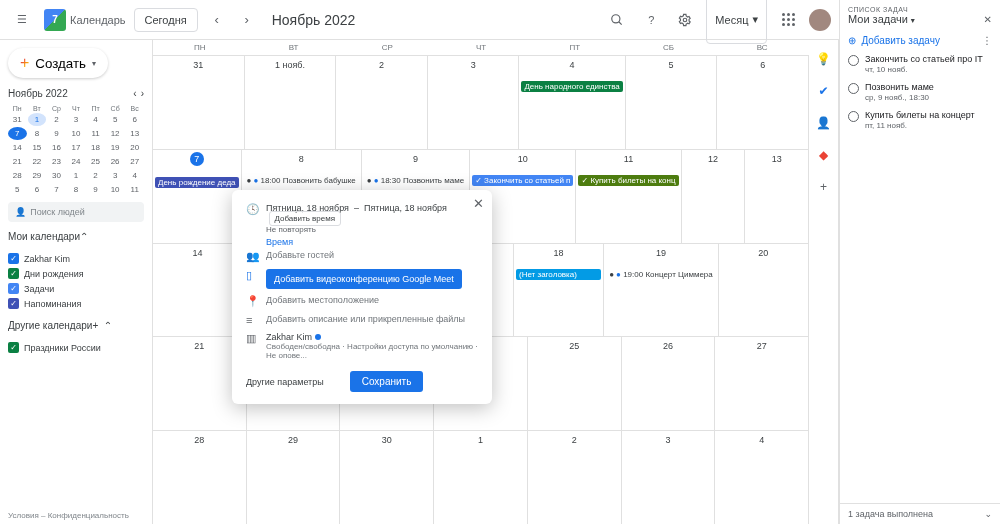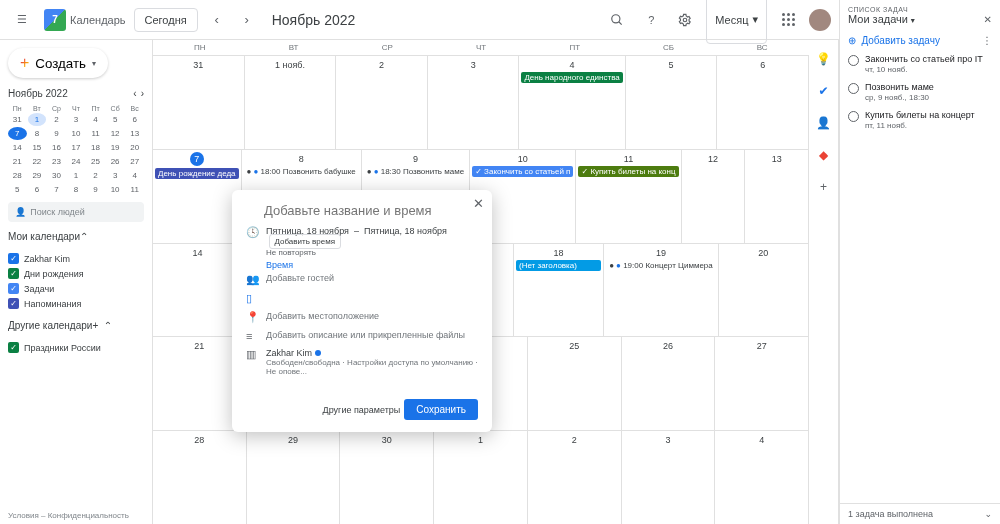--- a/index.html
+++ b/index.html
@@ -37,21 +37,21 @@
 .chk { width: 11px; height: 11px; border-radius: 2px; display: inline-flex; align-items: center; justify-content: center; color: #fff; font-size: 8px; }
 .cal-grid { flex: 1; display: flex; flex-direction: column; position: relative; }
 .day-headers { display: grid; grid-template-columns: repeat(7,1fr); font-size: 8px; color: #70757a; text-align: center; border-left: 1px solid #e0e0e0; }
 .day-headers div { padding: 3px 0; }
 .weeks { flex: 1; display: grid; grid-template-rows: repeat(5,1fr); border-left: 1px solid #e0e0e0; }
 .week { display: grid; grid-template-columns: repeat(7,1fr); border-top: 1px solid #e0e0e0; }
 .cell { border-right: 1px solid #e0e0e0; padding: 2px; position: relative; min-height: 0; }
 .daynum { font-size: 9px; text-align: center; color: #3c4043; padding: 1px; }
 .daynum.today { background: #1a73e8; color: #fff; border-radius: 50%; width: 14px; height: 14px; display: inline-flex; align-items: center; justify-content: center; margin: 0 auto; }
 .daynum-wrap { text-align: center; }
-.event { font-size: 8px; border-radius: 2px; padding: 1px 3px; margin-top: 2px; white-space: nowrap; overflow: hidden; text-overflow: ellipsis; cursor: pointer; }
+.event { font-size: 8px; border-radius: 2px; padding: 1px 3px; margin-top: 11px; white-space: nowrap; overflow: hidden; text-overflow: ellipsis; cursor: pointer; }
 .ev-solid { color: #fff; }
 .ev-dot::before { content: "●"; margin-right: 2px; }
 .rail { width: 30px; border-right: 1px solid #e0e0e0; display: flex; flex-direction: column; align-items: center; padding-top: 10px; gap: 14px; }
 .rail-icon { width: 18px; height: 18px; cursor: pointer; display: flex; align-items: center; justify-content: center; font-size: 12px; }
 .tasks-panel { width: 160px; display: flex; flex-direction: column; font-size: 10px; }
 .tasks-head { padding: 6px 8px; }
 .tasks-head .t1 { font-size: 7px; color: #5f6368; letter-spacing: .5px; }
 .tasks-head .t2 { display: flex; align-items: center; justify-content: space-between; }
 .tasks-head .name { font-size: 11px; font-weight: 500; }
 .add-task { color: #1a73e8; display: flex; align-items: center; gap: 5px; padding: 4px 8px; cursor: pointer; }
@@ -65,21 +65,21 @@
 .modal-title { border: none; font-size: 13px; color: #70757a; width: 100%; padding: 3px 0 5px 18px; }
 .tabs { display: flex; gap: 6px; margin: 6px 0 8px 18px; font-size: 9px; }
 .tab { padding: 3px 8px; border-radius: 3px; cursor: pointer; color: #5f6368; }
 .tab.active { background: #e8f0fe; color: #1a73e8; font-weight: 500; }
 .mrow { display: flex; align-items: flex-start; gap: 6px; padding: 3px 0; }
 .mrow .ic { width: 14px; color: #5f6368; font-size: 11px; flex-shrink: 0; }
 .mrow .ct { flex: 1; font-size: 9px; color: #3c4043; }
 .meet-btn { background: #1a73e8; color: #fff; border: none; border-radius: 3px; padding: 5px 8px; font-size: 9px; cursor: pointer; }
 .time-link { color: #1a73e8; font-size: 9px; padding-left: 20px; cursor: pointer; }
 .add-time { border: 1px solid #dadce0; border-radius: 3px; padding: 2px 5px; font-size: 8px; color: #3c4043; cursor: pointer; }
-.modal-foot { display: flex; justify-content: flex-end; gap: 4px; margin-top: 20px; align-items: center; }
+.modal-foot { display: flex; gap: 26px; margin-top: 8px; align-items: center; }
 .save-btn { background: #1a73e8; color: #fff; border: none; border-radius: 3px; padding: 5px 12px; font-size: 10px; cursor: pointer; }
 .more-params { font-size: 9px; color: #3c4043; cursor: pointer; }
 .terms { position: absolute; bottom: 4px; left: 8px; font-size: 8px; color: #80868b; }
 .dot-blue { width: 6px; height: 6px; background: #1a73e8; border-radius: 50%; display: inline-block; margin-left: 3px; }
 </style>
 </head>
 <body>
 
 <div class="main">
   <div class="header">
@@ -361,37 +361,37 @@
               <div class="daynum-wrap"><span class="daynum">3</span></div>
             </div>
             <div class="cell">
               <div class="daynum-wrap"><span class="daynum">4</span></div>
             </div>
           </div>
         </div>
 
       <div class="modal">
         <span class="modal-close">✕</span>
-        <input class="modal-title" placeholder="Добавьте название и время" style="">
         <div class="mrow">
           <span class="ic">🕓</span>
           <div class="ct">
             <span>Пятница, 18 ноября</span> &nbsp;–&nbsp;
             <span>Пятница, 18 ноября</span>
             &nbsp;<span class="add-time">Добавить время</span>
             <div style="color:#5f6368;font-size:8px;margin-top:2px">Не повторять</div>
           </div>
         </div>
         <div class="time-link">Время</div>
         <div class="mrow">
           <span class="ic">👥</span>
           <div class="ct" style="color:#70757a">Добавьте гостей</div>
         </div>
         <div class="mrow">
           <span class="ic" style="color:#1a73e8">▯</span>
+          <button class="meet-btn">Добавить видеоконференцию Google Meet</button>
         </div>
         <div class="mrow">
           <span class="ic">📍</span>
           <div class="ct" style="color:#70757a">Добавить местоположение</div>
         </div>
         <div class="mrow">
           <span class="ic">≡</span>
           <div class="ct" style="color:#70757a">Добавить описание или прикрепленные файлы</div>
         </div>
         <div class="mrow">

